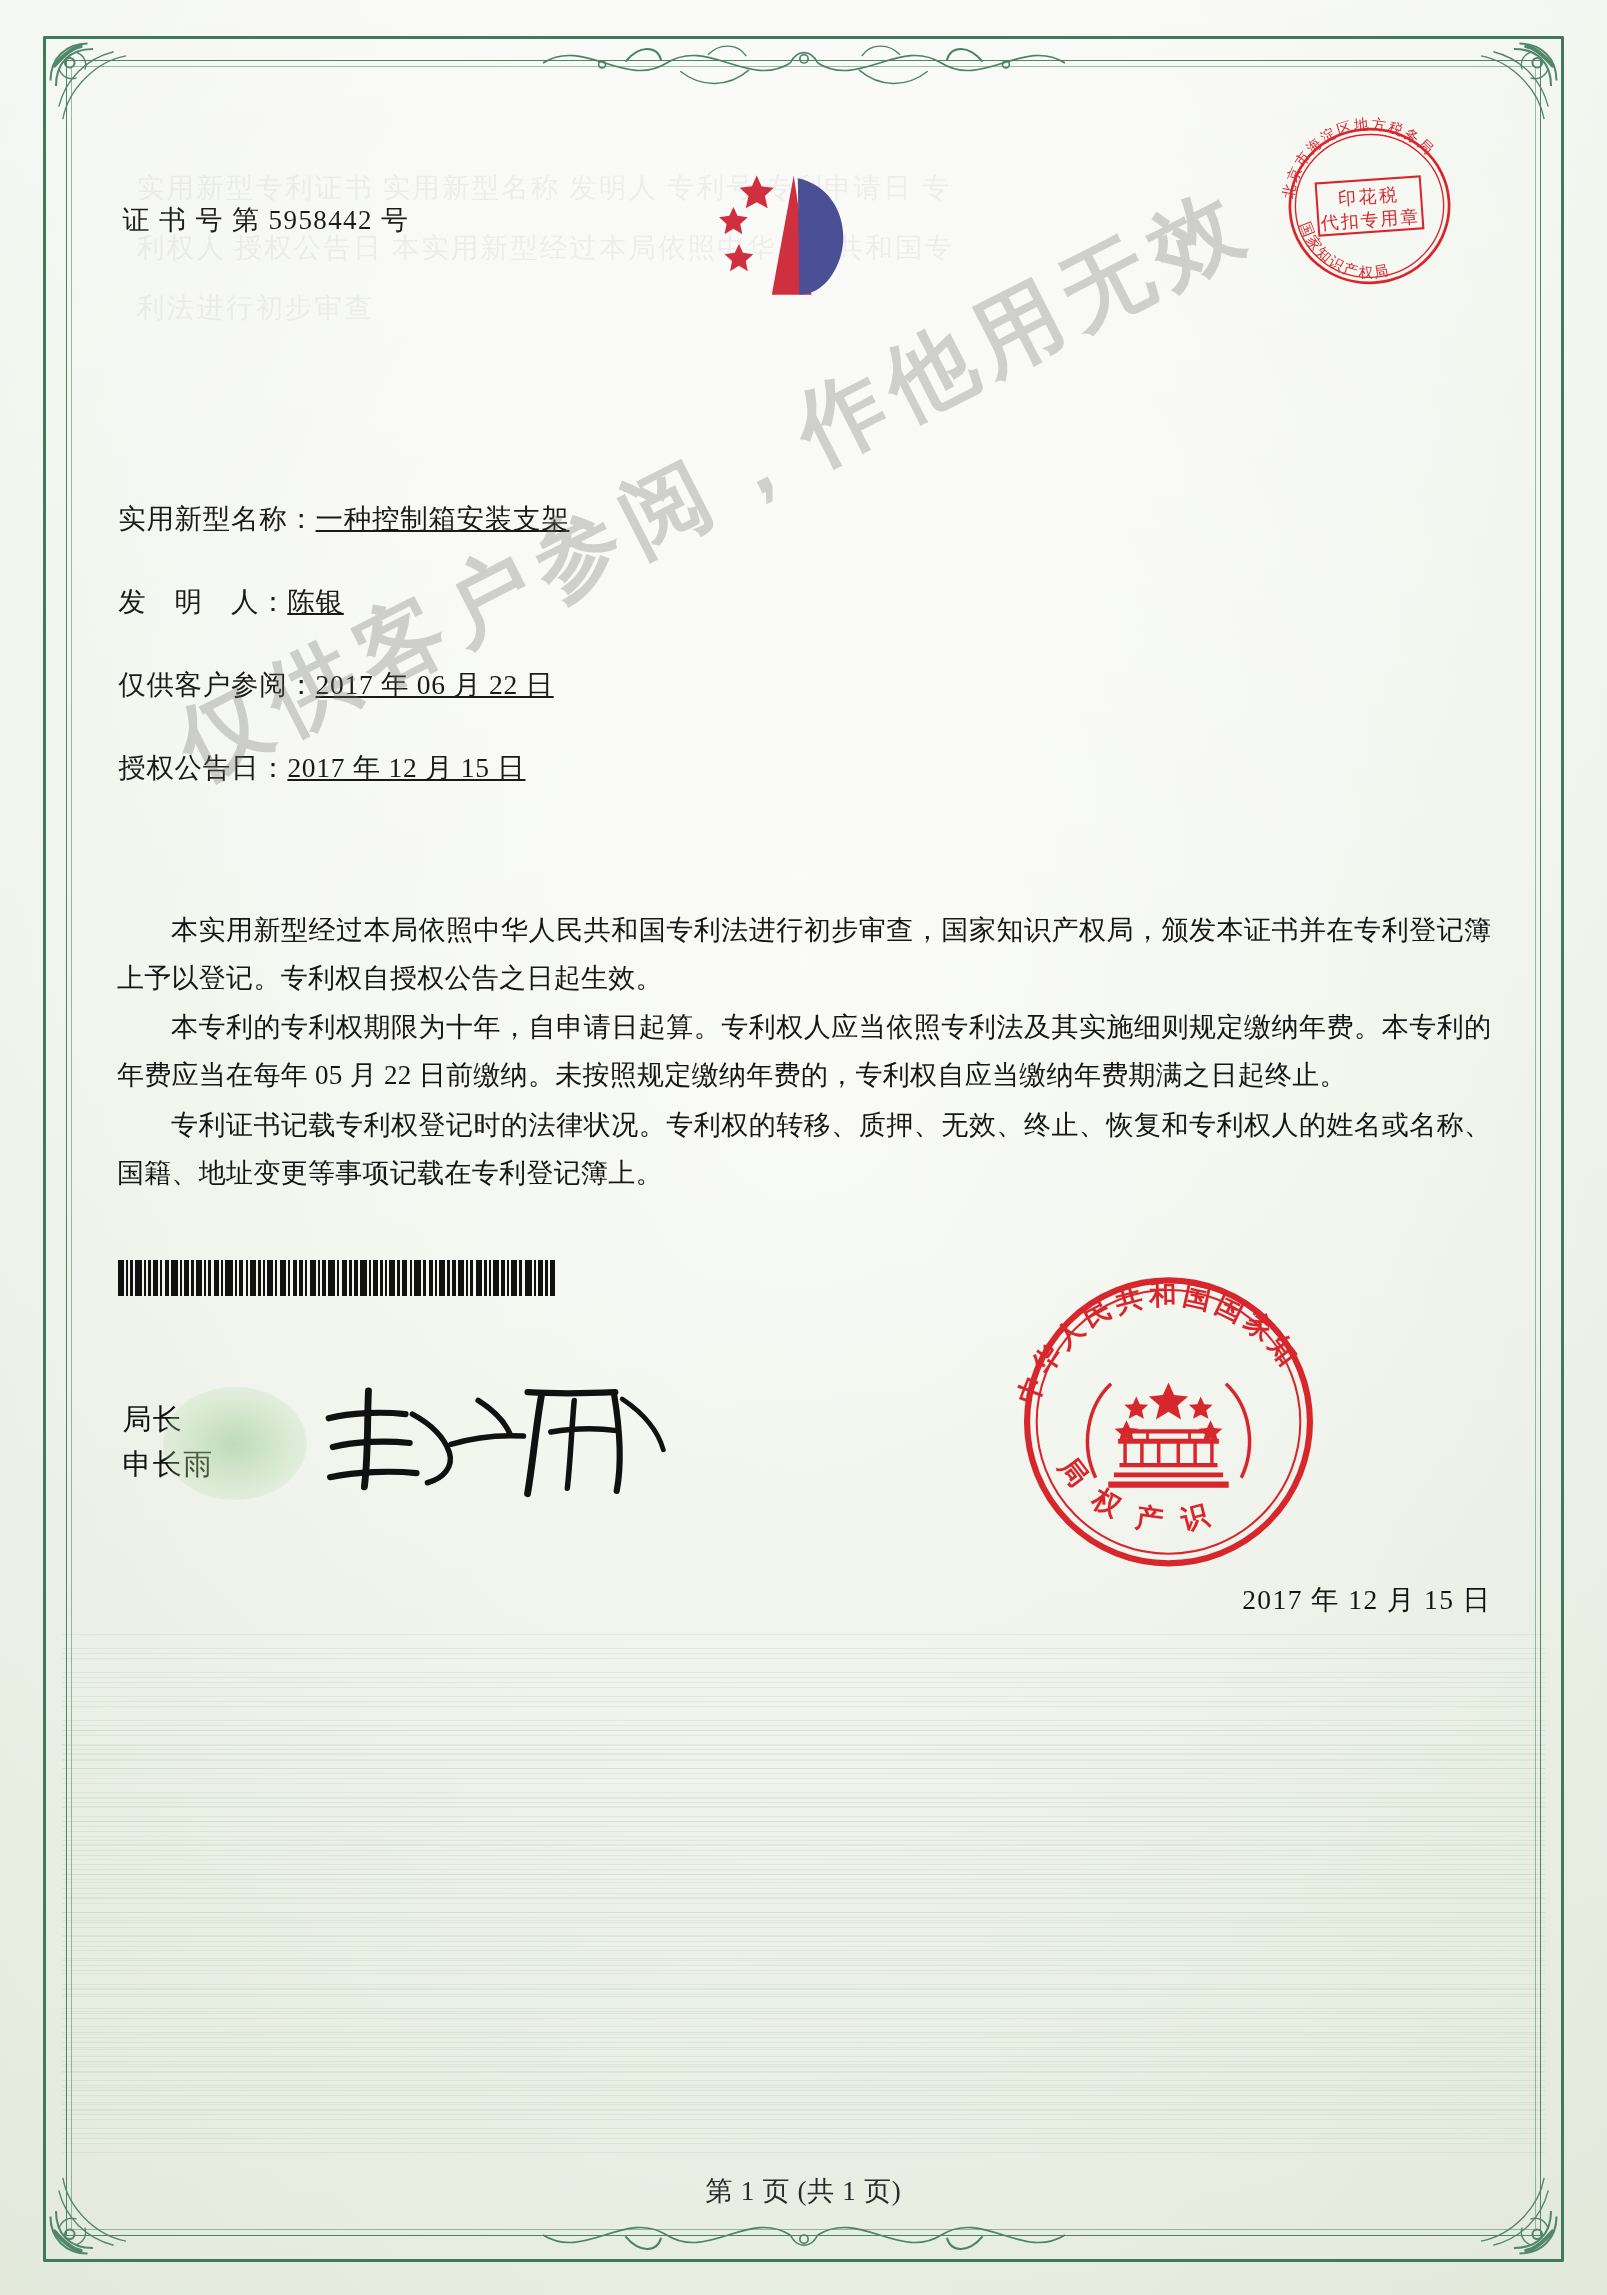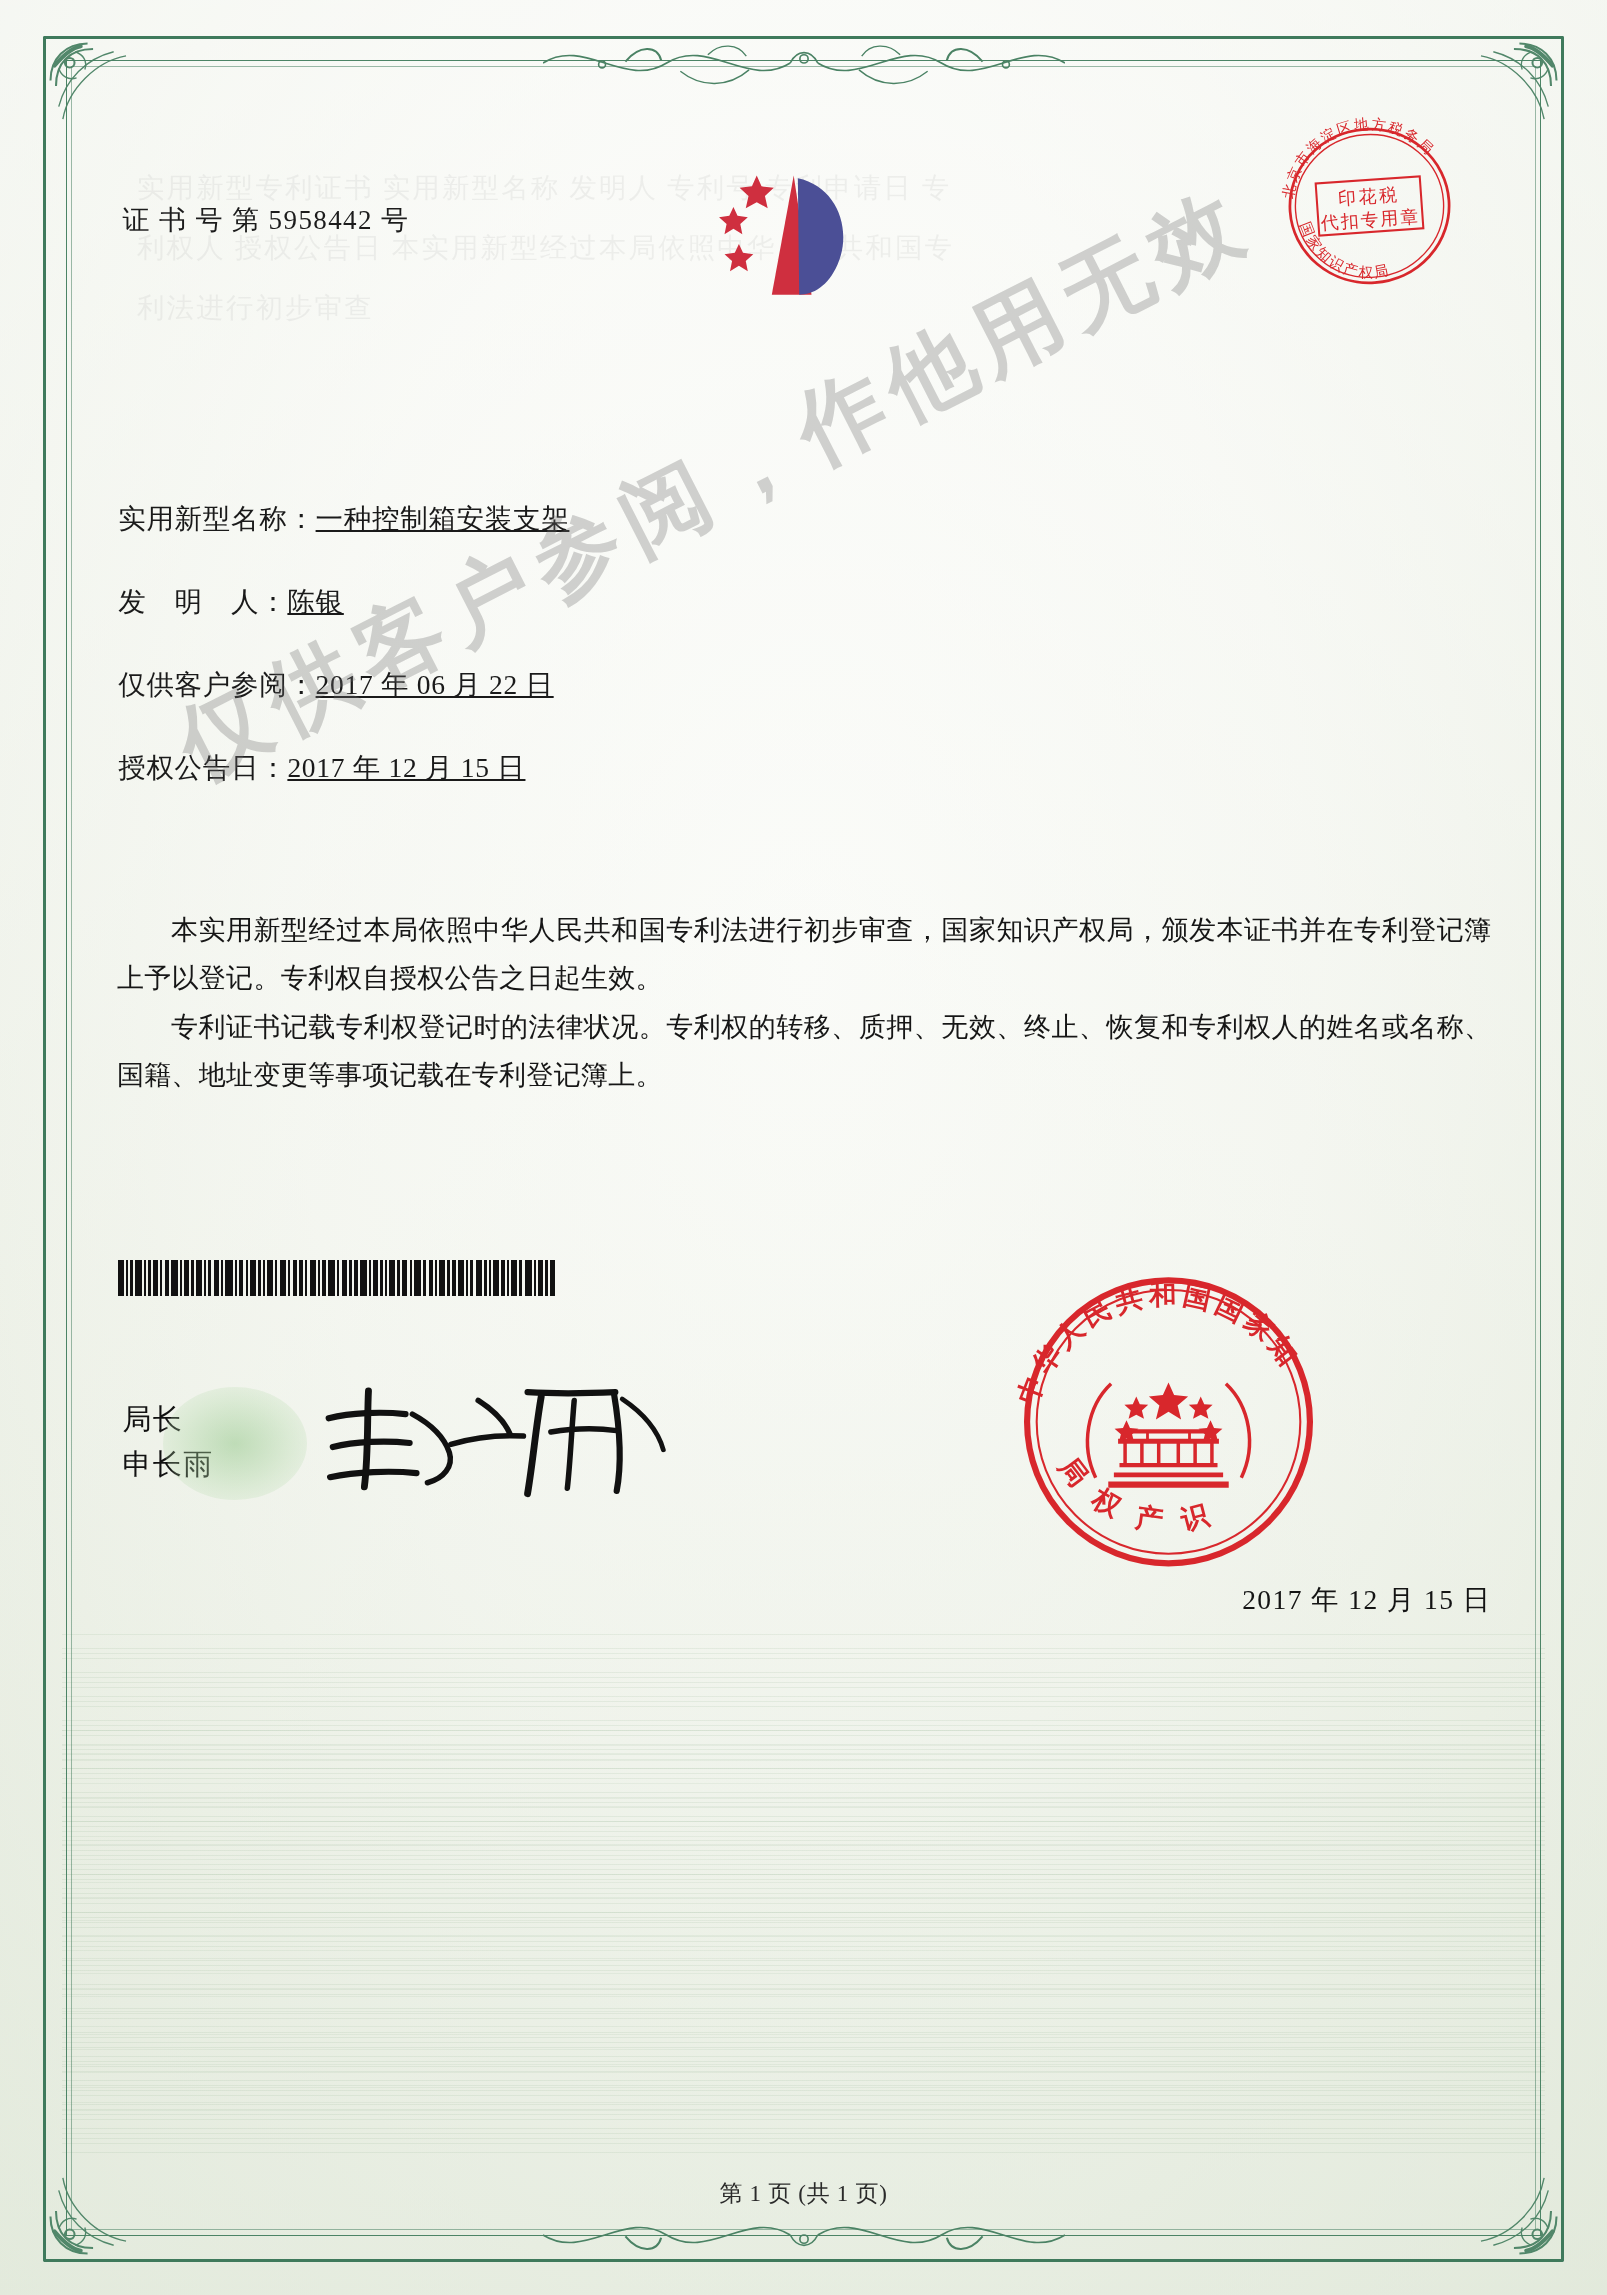--- a/index.html
+++ b/index.html
@@ -231,21 +231,21 @@
     color: #141414;
     letter-spacing: 1.4px;
     white-space: nowrap;
   }
 
   .page-no {
     position: absolute;
     left: 0; right: 0;
     bottom: 4.1px;
     text-align: center;
-    font-size: 23px;
+    font-size: 27px;
     color: #2a2a2a;
     letter-spacing: 0.7px;
   }
 
   
   .watermark {
     position: absolute;
     left: 158px;
     top: 700px;
     width: 1305px;
@@ -429,20 +429,21 @@
       <div class="field">
         <span class="lab">仅供客户参阅：</span><span class="val">2017 年 06 月 22 日</span>
       </div>
       <div class="field">
         <span class="lab">授权公告日：</span><span class="val">2017 年 12 月 15 日</span>
       </div>
     </div>
 
     <div class="body-text">
       <p>本实用新型经过本局依照中华人民共和国专利法进行初步审查，国家知识产权局，颁发本证书并在专利登记簿上予以登记。专利权自授权公告之日起生效。</p>
+      <p>本专利的专利权期限为十年，自申请日起算。专利权人应当依照专利法及其实施细则规定缴纳年费。本专利的年费应当在每年 05 月 22 日前缴纳。未按照规定缴纳年费的，专利权自应当缴纳年费期满之日起终止。</p>
       <p>专利证书记载专利权登记时的法律状况。专利权的转移、质押、无效、终止、恢复和专利权人的姓名或名称、国籍、地址变更等事项记载在专利登记簿上。</p>
     </div>
 
     <div class="barcode">
       <i style="width:5.5px"></i>
         <i style="width:2.1px"></i>
         <i style="width:3.4px"></i>
         <i style="width:6.9px"></i>
       <i style="width:2.1px"></i>
         <i style="width:2.7px"></i>

